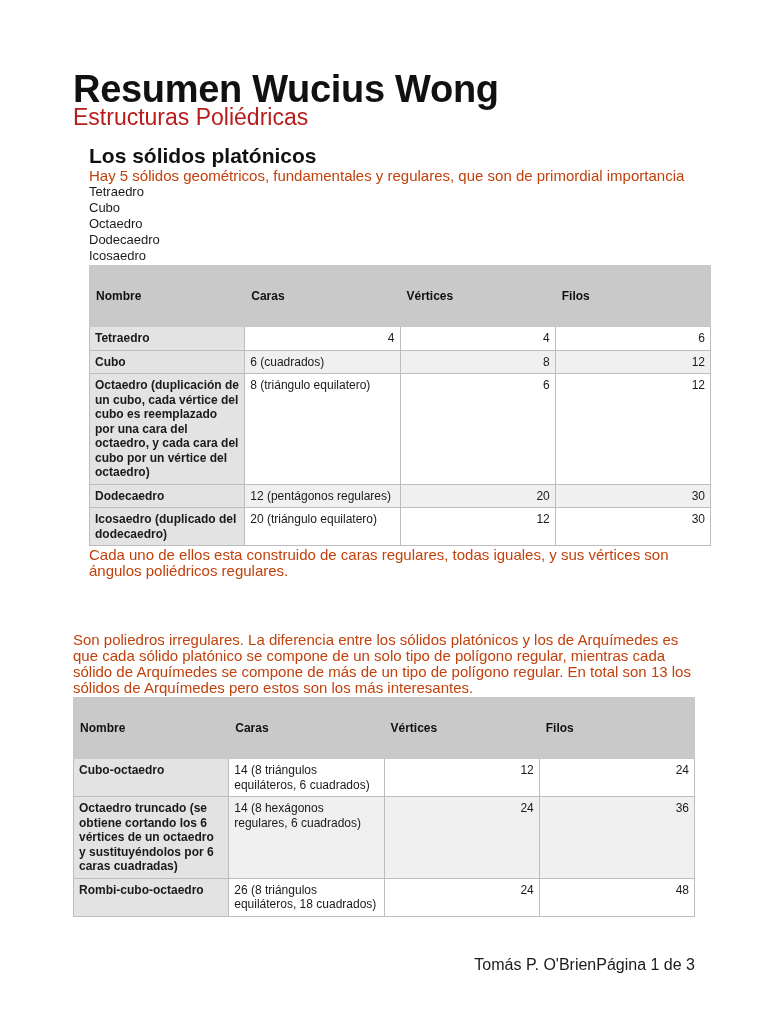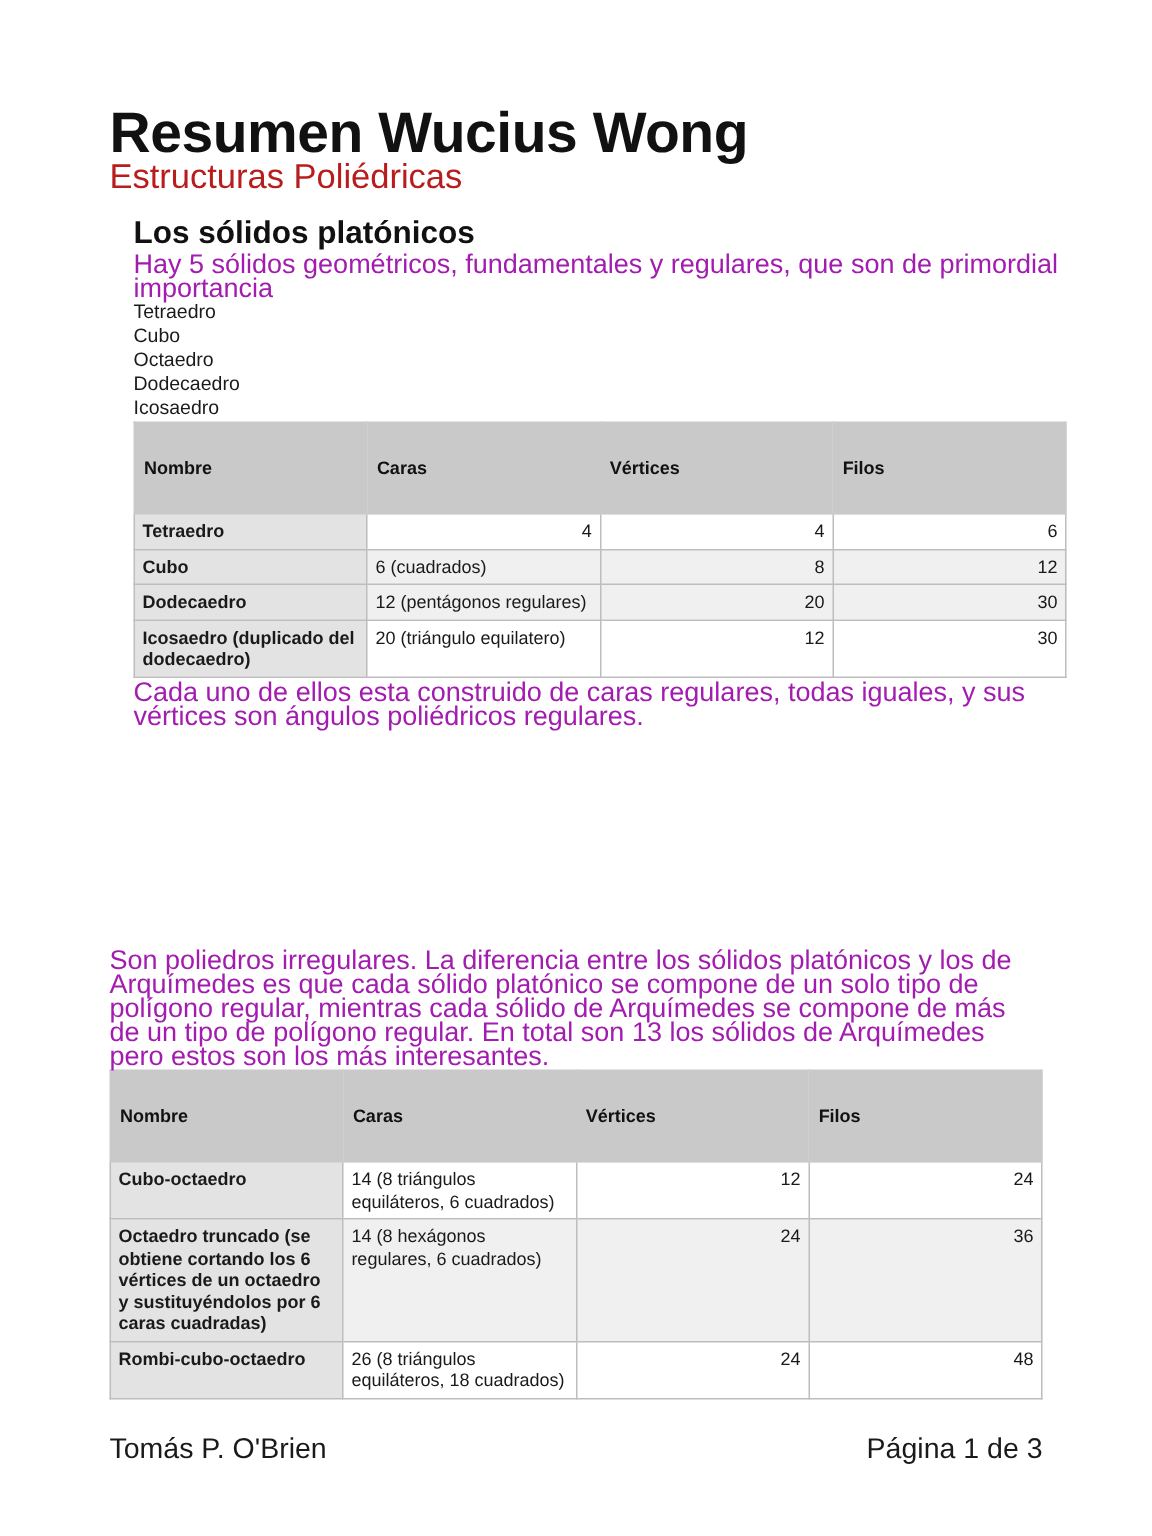--- a/index.html
+++ b/index.html
@@ -2,35 +2,35 @@
 <html><head>
 <meta charset="utf-8">
 <style>
   html, body { margin: 0; padding: 0; background: #ffffff; }
   body { width: 768px; height: 1024px; position: relative; overflow: hidden;
          font-family: "Liberation Sans", sans-serif; color: #111; }
   .page { position: absolute; left: 73px; top: 0; width: 622px; }
   .title { position: absolute; top: 68px; left: 0; font-size: 38px; font-weight: bold; letter-spacing: -0.3px; margin: 0; white-space: nowrap; }
   .subtitle { position: absolute; top: 104px; left: 0; font-size: 23px; font-weight: normal; margin: 0; color: #b91c1c; white-space: nowrap; }
   .h2 { font-size: 21px; font-weight: bold; margin: 0; white-space: nowrap; line-height: 24px; }
-  .body-text { font-size: 18px; line-height: 16px; margin: 0; color: #a21caf; }
+  .body-text { font-size: 15px; line-height: 16px; margin: 0; color: #c2410c; }
   .sec1 { position: absolute; top: 144px; left: 0; width: 622px; margin-left: 16px; }
   .list { list-style: none; margin: 0; padding: 0; font-size: 13px; line-height: 16px; color: #1a1a1a; }
   table { border-collapse: collapse; width: 622px; table-layout: fixed; font-size: 12px; }
   col.c1, col.c2, col.c3, col.c4 { width: 25%; }
   th { background: #c9c9c9; text-align: left; font-weight: bold; padding: 22px 6px; height: 16px; border: 1px solid #c9c9c9; font-size: 12px; }
   td { border: 1px solid #bdbdbd; padding: 4px 5px 4px 5px; vertical-align: top; line-height: 14.5px; color: #1a1a1a; }
   td.name { background: #e3e3e3; font-weight: bold; }
   tr.odd td.cell { background: #ffffff; }
   tr.even td.cell { background: #f0f0f0; }
   td.num { text-align: right; }
   .t1 { margin-top: 1px; }
   .after { margin-top: 1px; }
   .sec2 { position: absolute; top: 632px; left: 0; width: 622px; }
-  .footer { position: absolute; top: 956px; left: 0; width: 622px; font-size: 19px; display: flex; justify-content: space-between; color: #1a1a1a; }
+  .footer { position: absolute; top: 956px; left: 0; width: 622px; font-size: 16px; display: flex; justify-content: flex-end; color: #1a1a1a; }
 </style>
 </head>
 <body>
 
 <div class="page">
   <h1 class="title">Resumen Wucius Wong</h1>
   <h2 class="subtitle">Estructuras Poliédricas</h2>
 
   <div class="sec1">
     <h3 class="h2">Los sólidos platónicos</h3>
@@ -61,20 +61,26 @@
         <tr class="odd">
           <td class="name">Tetraedro</td>
           <td class="cell num">4</td>
           <td class="cell num">4</td>
           <td class="cell num">6</td>
         </tr>
         <tr class="even">
           <td class="name">Cubo</td>
           <td class="cell">6 (cuadrados)</td>
           <td class="cell num">8</td>
+          <td class="cell num">12</td>
+        </tr>
+        <tr class="odd">
+          <td class="name">Octaedro (duplicación de un cubo, cada vértice del cubo es reemplazado por una cara del octaedro, y cada cara del cubo por un vértice del octaedro)</td>
+          <td class="cell">8 (triángulo equilatero)</td>
+          <td class="cell num">6</td>
           <td class="cell num">12</td>
         </tr>
         <tr class="even">
           <td class="name">Dodecaedro</td>
           <td class="cell">12 (pentágonos regulares)</td>
           <td class="cell num">20</td>
           <td class="cell num">30</td>
         </tr>
         <tr class="odd">
           <td class="name">Icosaedro (duplicado del dodecaedro)</td>

